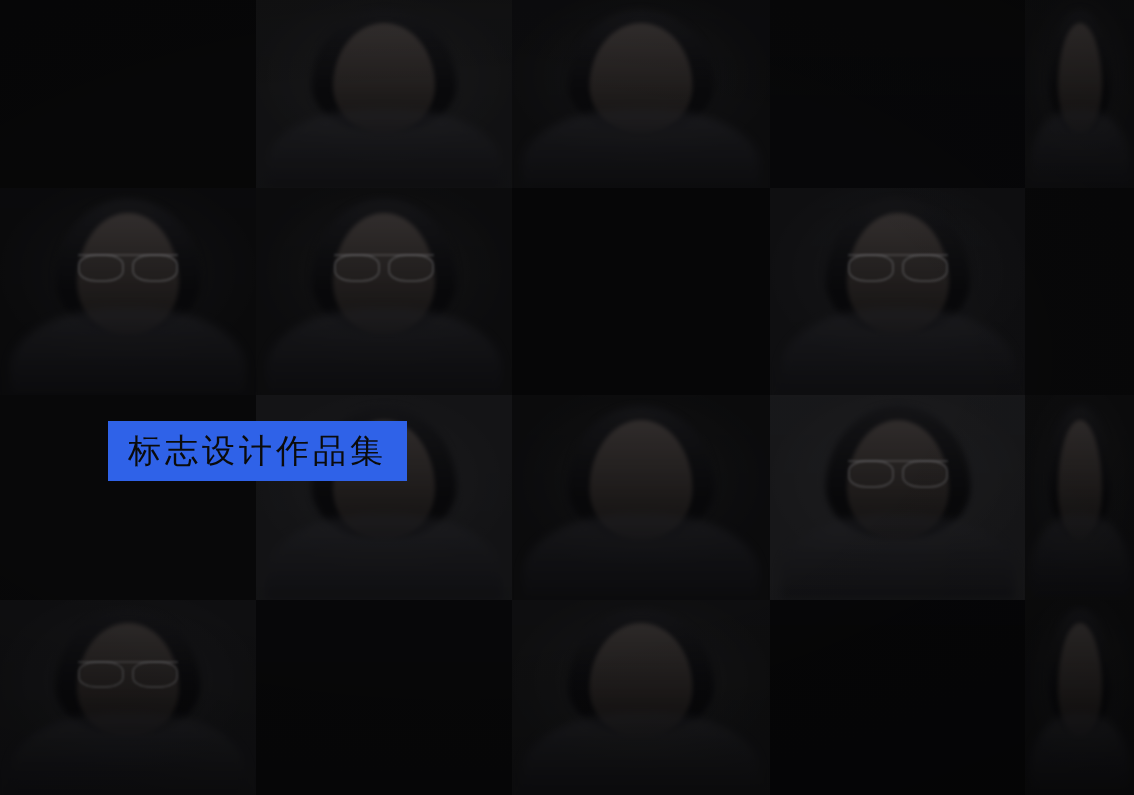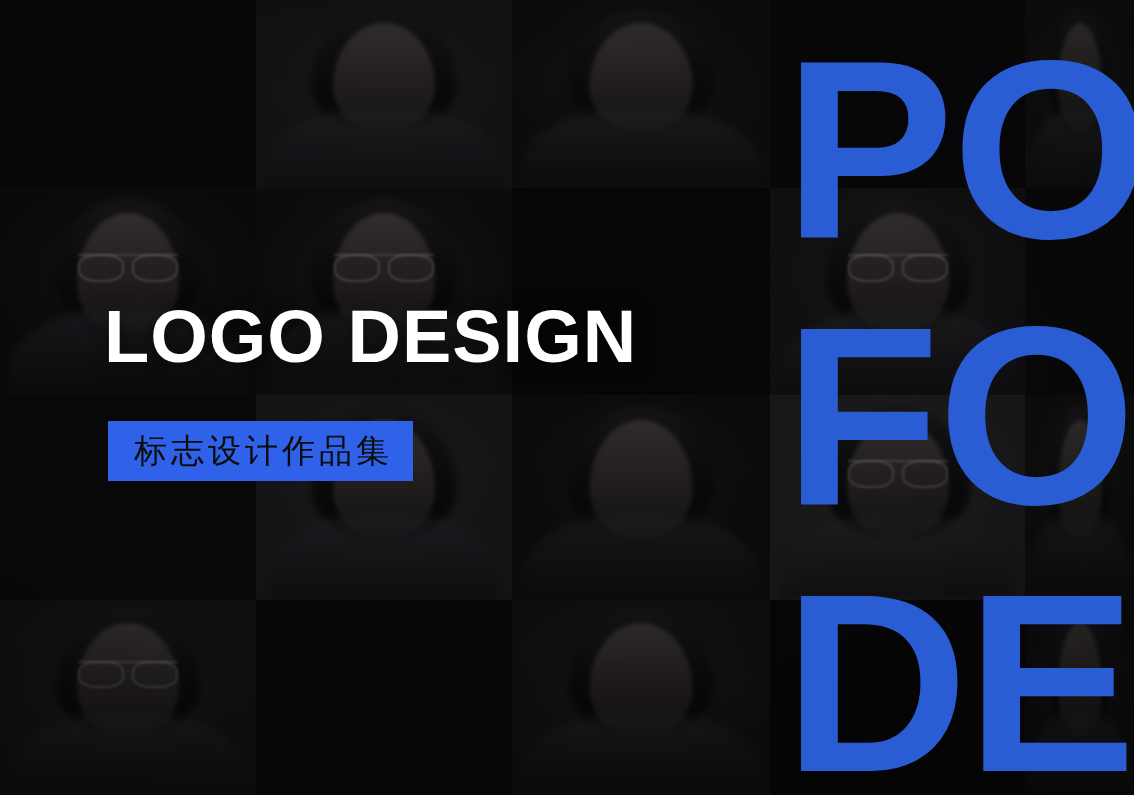--- a/index.html
+++ b/index.html
@@ -280,26 +280,20 @@
           <div class="p-hair" style="width: 62px; height: 124px; top: 9px; background: linear-gradient(rgb(35, 35, 39), rgb(14, 14, 17) 70%);"></div>
           <div class="p-face" style="width: 44px; height: 113px; top: 23px; background: linear-gradient(rgb(107, 97, 92), rgb(74, 66, 62) 55%, rgb(42, 37, 34)); opacity: 0.72;"></div>
           <div class="p-body" style="width: 100px; height: 82px; bottom: 0px; background: linear-gradient(rgb(58, 58, 64), rgb(21, 21, 26)); opacity: 0.55;"></div>
         </div>
       </div>
     </div>
 
   <div class="grade"></div>
   <div class="vignette"></div>
 
-  <div class="bigletters">
-    <div class="bl-row bl-1" style="color: rgb(42, 93, 212);">PO</div>
-    <div class="bl-row bl-2" style="color: rgb(42, 93, 212);">FO</div>
-    <div class="bl-row bl-3" style="color: rgb(42, 93, 212);">DE</div>
-  </div>
-
-  <div class="headline" style="color: rgb(255, 255, 255);">LOGO DESIGN</div>
-
-  <div class="subbadge" style="background: rgb(47, 98, 232); padding-left: 6px;">
+
+
+  <div class="subbadge" style="background: rgb(47, 98, 232);">
     <span class="badge-text" style="color: rgb(11, 11, 11);">标志设计作品集</span>
   </div>
 
 
 </div>
 
 </body></html>

